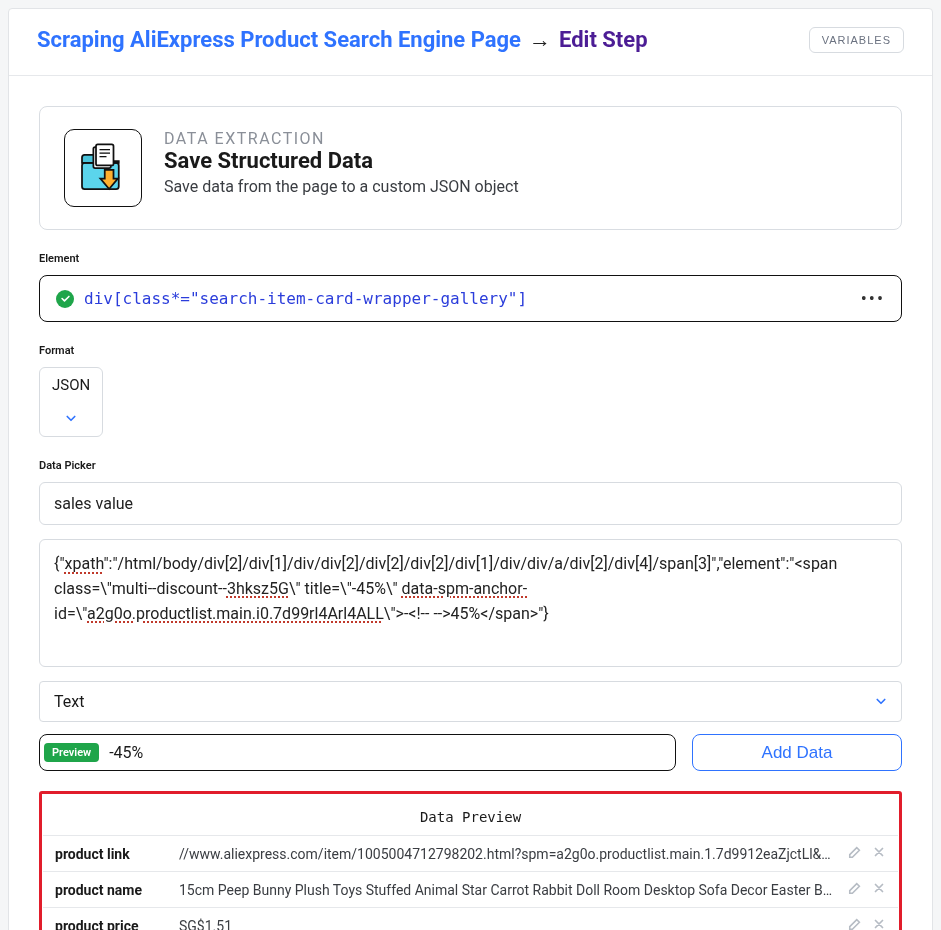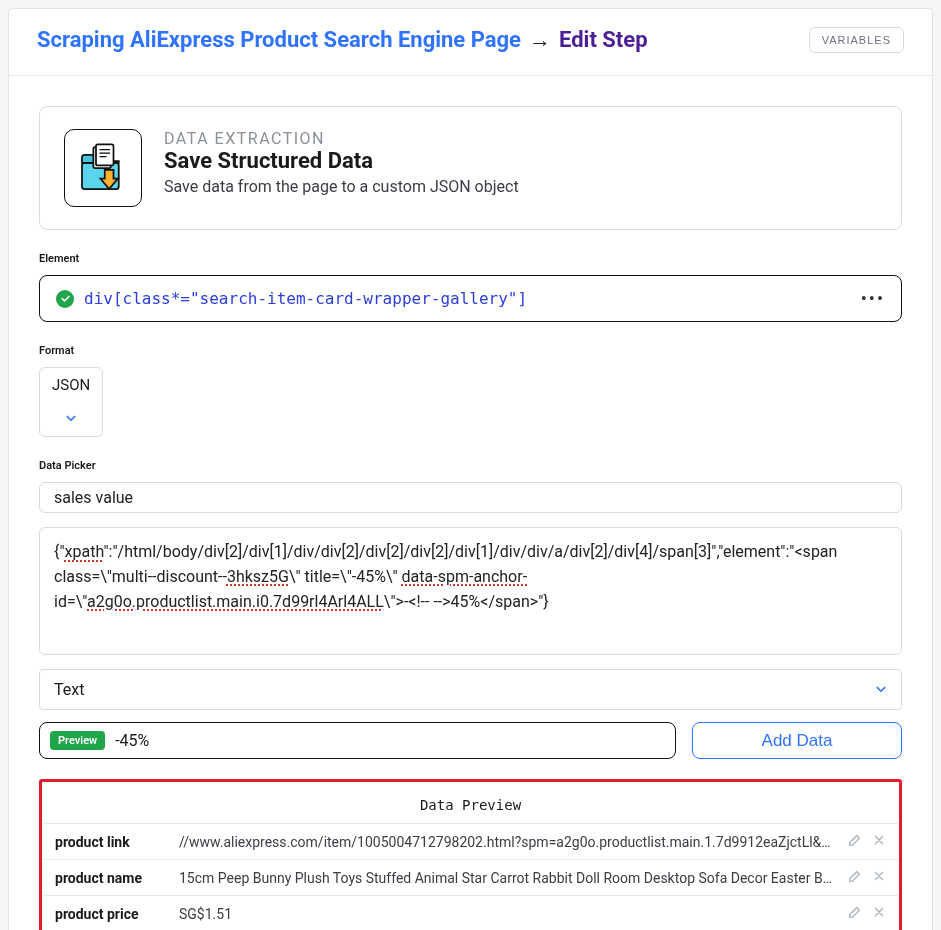--- a/index.html
+++ b/index.html
@@ -19,27 +19,27 @@
 .card-right .desc { font-size: 16px; color: #3a3d42; }
 .section-label { font-size: 11px; font-weight: 600; margin-top: 22px; margin-bottom: 10px; }
 .element-box { border: 1.5px solid #111; border-radius: 8px; padding: 12px 16px; display: flex; align-items: center; justify-content: space-between; }
 .element-left { display: flex; align-items: center; gap: 10px; }
 .check-circle { width: 18px; height: 18px; border-radius: 50%; background: #1fa54a; display: flex; align-items: center; justify-content: center; }
 .check-circle svg { width: 11px; height: 11px; }
 .selector-text { font-family: ui-monospace, SFMono-Regular, Menlo, monospace; font-size: 16px; color: #2b3ddb; }
 .dots-icon { color: #333; font-size: 18px; letter-spacing: 2px; }
 .select-box { border: 1px solid #d7dbe0; border-radius: 6px; padding: 8px 12px; display: inline-flex; align-items: center; gap: 16px; font-size: 15px; flex-direction: column; }
 .select-box .chev { color: #2f73ff; }
-.text-input { width: 100%; border: 1px solid #d7dbe0; border-radius: 6px; padding: 5px 14px; font-size: 16px; font-family: inherit; color: #222; }
+.text-input { width: 100%; border: 1px solid #d7dbe0; border-radius: 6px; padding: 11px 14px; font-size: 16px; font-family: inherit; color: #222; }
 .textarea { width: 100%; border: 1px solid #d7dbe0; border-radius: 6px; padding: 12px 14px; font-size: 16px; font-family: inherit; line-height: 1.55; min-height: 128px; resize: vertical; color: #222; margin-top: 14px; }
 .linked { text-decoration: underline dotted #c0392b; text-decoration-thickness: 1.5px; text-underline-offset: 3px; }
 .dropdown-full { width: 100%; border: 1px solid #d7dbe0; border-radius: 4px; padding: 10px 14px; font-size: 16px; display: flex; align-items: center; justify-content: space-between; margin-top: 14px; }
 .dropdown-full .chev { color: #2f73ff; font-size: 14px; }
 .preview-row { display: flex; gap: 16px; margin-top: 12px; }
-.preview-box { flex: 1; border: 1.5px solid #111; border-radius: 8px; padding: 8px 10px; display: flex; align-items: center; gap: 10px; }
+.preview-box { flex: 1; border: 1.5px solid #111; border-radius: 8px; padding: 8px 4px; display: flex; align-items: center; gap: 10px; }
 .preview-badge { background: #1fa54a; color: #fff; font-size: 11px; font-weight: 600; padding: 3px 8px; border-radius: 4px; }
 .preview-val { font-size: 16px; }
 .add-data-btn { width: 210px; border: 1.5px solid #2f73ff; border-radius: 8px; background: #fff; color: #2f73ff; font-size: 17px; font-weight: 500; }
 .data-preview-wrap { border: 3px solid #e11d2b; border-radius: 3px; margin-top: 20px; padding: 1px; }
 .data-preview-title { text-align: center; font-family: ui-monospace, SFMono-Regular, Menlo, monospace; font-size: 14px; padding: 14px 0 10px 0; }
 .dp-row { display: flex; align-items: center; border-top: 1px solid #e6e8eb; padding: 9px 12px 9px 12px; font-size: 14px; gap: 14px; }
 .dp-key { width: 110px; font-weight: 700; flex-shrink: 0; }
 .dp-val { flex: 1; color: #3a3d42; white-space: nowrap; overflow: hidden; text-overflow: ellipsis; }
 .dp-actions { display: flex; gap: 10px; color: #b6bcc4; flex-shrink: 0; }
 .dp-actions svg { width: 14px; height: 14px; }

